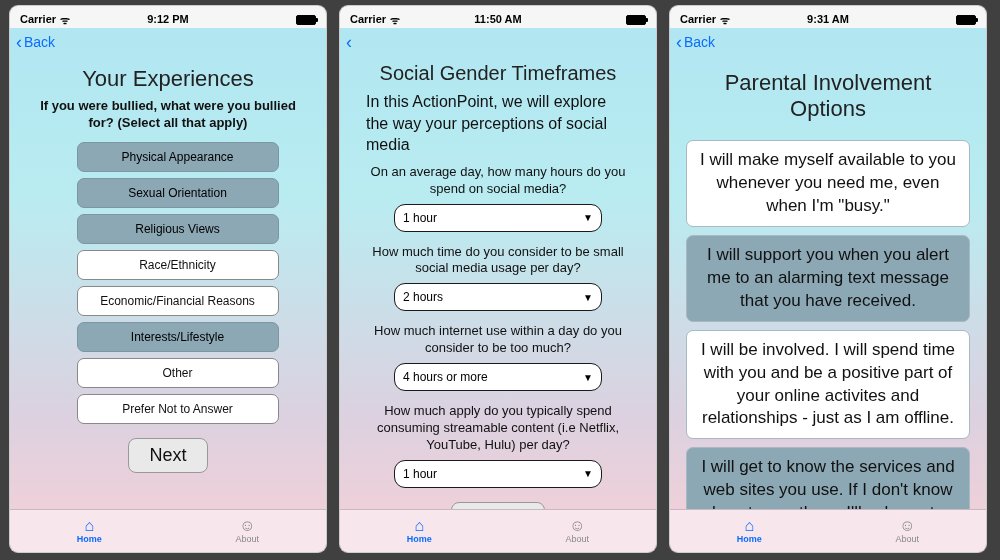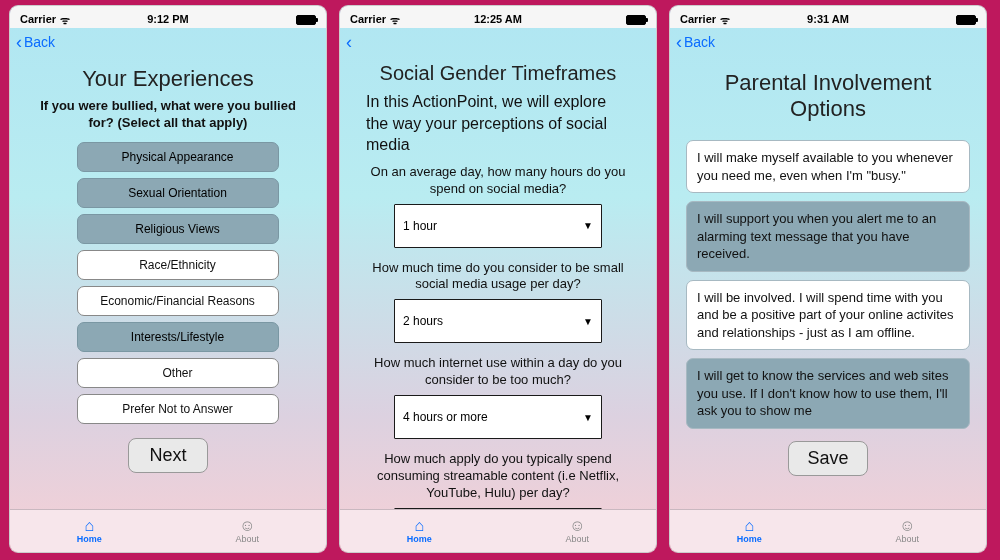--- a/index.html
+++ b/index.html
@@ -1,16 +1,16 @@
 <!DOCTYPE html>
 <html><head>
 <meta charset="utf-8">
 <style>
   html,body{margin:0;padding:0;font-family:-apple-system,Helvetica,Arial,sans-serif;}
-  .stage{width:1000px;height:560px;background:#be185d;position:relative;}
+  .stage{width:1000px;height:560px;background:#404040;position:relative;}
   .phone{position:absolute;top:6px;width:316px;height:546px;border-radius:8px;background:linear-gradient(180deg,#b0e6f2 0%,#b9ecf1 35%,#dcd1e0 75%,#f6d0d6 100%);overflow:hidden;box-shadow:0 0 0 1px #ccc;}
   #p1{left:10px;} #p2{left:340px;} #p3{left:670px;}
   .statusbar{display:flex;align-items:center;justify-content:space-between;padding:4px 10px 0;font-size:11px;font-weight:600;color:#000;background:#f6f6f6;height:18px;}
   .statusbar .sb-svc{width:80px;text-align:left;display:flex;align-items:center;gap:4px;}
   .statusbar .sb-time{width:80px;text-align:center;}
   .statusbar .sb-batt{width:80px;text-align:right;}
   .batt{display:inline-block;width:18px;height:8px;border:1px solid #000;border-radius:2px;position:relative;background:#000;vertical-align:middle;}
   .batt::after{content:"";position:absolute;right:-3px;top:2px;width:2px;height:4px;background:#000;border-radius:0 1px 1px 0;}
   .navbar{height:28px;display:flex;align-items:center;color:#0a6cff;font-size:14px;padding:0 6px;}
   .nav-chevron{font-size:18px;margin-right:2px;}
@@ -20,24 +20,24 @@
   .opt-list{display:flex;flex-direction:column;gap:6px;align-items:center;margin:2px 0;padding-left:19px;}
   .opt{width:200px;height:28px;border:1px solid #888;border-radius:7px;background:#fff;font-size:12px;display:flex;align-items:center;justify-content:center;color:#111;cursor:pointer;}
   .opt.sel{background:#8ca8b4;color:#000;border-color:#7a97a3;}
   .primary-btn{margin:14px auto 0;display:block;width:auto;min-width:80px;padding:6px 18px;font-size:18px;color:#111;background:#e9e9e9;border:1px solid #999;border-radius:8px;cursor:pointer;}
   .tabbar{position:absolute;bottom:0;left:0;right:0;height:42px;background:rgba(247,231,236,0.95);border-top:1px solid #c9b8c0;display:flex;align-items:center;justify-content:space-around;}
   .tab{display:flex;flex-direction:column;align-items:center;font-size:9px;color:#888;cursor:pointer;}
   .tab.active{color:#0a6cff;font-weight:700;}
   .tab-ico{font-size:16px;line-height:1;}
   .qblock{text-align:center;margin:6px 20px 12px;}
   .qtext{font-size:13px;color:#111;margin-bottom:6px;line-height:1.3;}
-  .select{width:190px;height:26px;margin:0 auto;background:#fff;border:1px solid #1a1a1a;border-radius:1px;display:flex;align-items:center;justify-content:space-between;padding:8px 8px;font-size:12px;cursor:pointer;}
+  .select{width:190px;height:26px;margin:0 auto;background:#fff;border:1px solid #1a1a1a;border-radius:11px;display:flex;align-items:center;justify-content:space-between;padding:0 8px;font-size:12px;cursor:pointer;}
   .select .caret{font-size:10px;}
   .card-list{display:flex;flex-direction:column;gap:8px;margin:18px 16px 0;}
-  .card{border:1px solid #a7b9c2;border-radius:7px;padding:8px 10px;font-size:13px;line-height:1.35;color:#111;cursor:pointer;}
+  .card{border:1px solid #a7b9c2;border-radius:7px;padding:8px 10px;font-size:17px;line-height:1.35;color:#111;cursor:pointer;text-align:center;}
   .card.white{background:#fff;}
   .card.blue{background:#8ca8b4;}
   #p1 .scroll,#p2 .scroll,#p3 .scroll{position:absolute;top:50px;bottom:42px;left:0;right:0;overflow:hidden;}
 </style>
 </head>
 <body>
 <div class="stage">
 
 <div class="phone" id="p1">
   <div class="statusbar">
@@ -78,21 +78,21 @@
         </div>
   </div>
 </div>
 
 <div class="phone" id="p2">
   <div class="statusbar">
     <span class="sb-svc">
           <span>Carrier</span>
           <span>ᯤ</span>
         </span>
-    <span class="sb-time">12:25 AM</span>
+    <span class="sb-time">11:50 AM</span>
     <span class="sb-batt"><span class="batt"></span></span>
   </div>
   <div class="navbar">
     <span class="nav-chevron">‹</span>
   </div>
   <div class="scroll">
     <div class="title" style="font-size:20px;margin-top:6px;">Social Gender Timeframes</div>
     <div class="desc">In this ActionPoint, we will explore the way your perceptions of social media</div>
 
     <div class="qblock">

